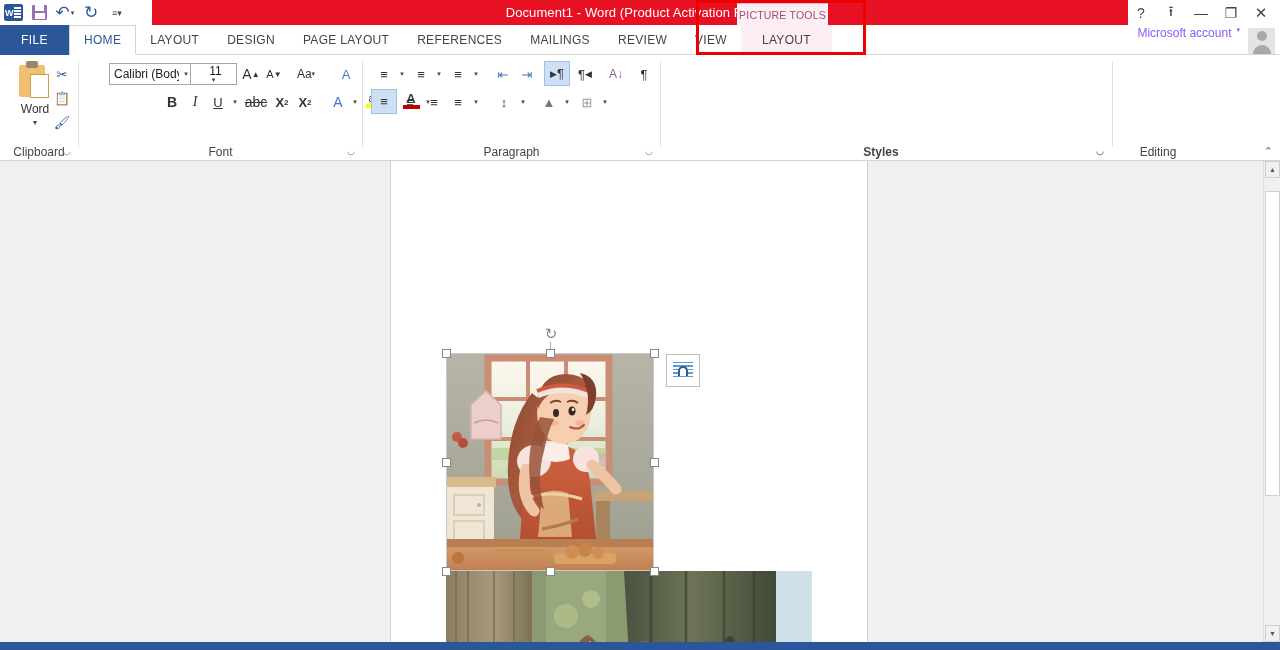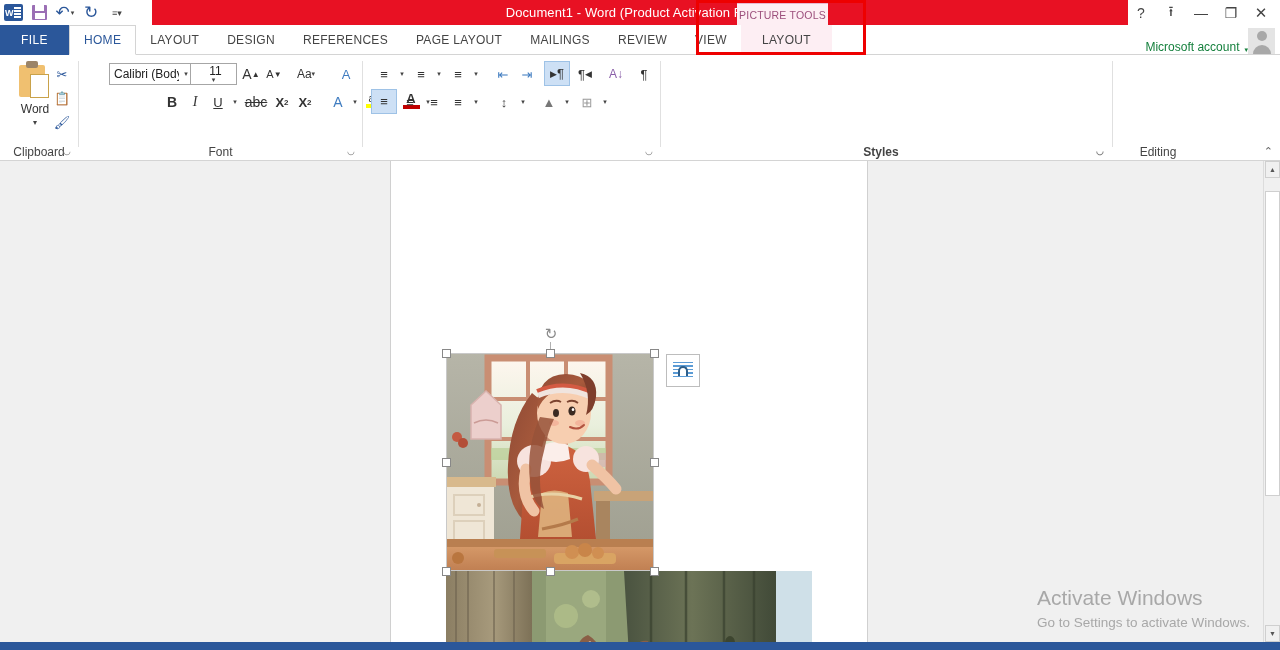--- a/index.html
+++ b/index.html
@@ -95,22 +95,22 @@
   .tab.active {
     color: #2b579a; background: #fff;
     border-left: 1px solid #d4d4d4; border-right: 1px solid #d4d4d4;
     border-top: 1px solid #d4d4d4; border-bottom: 1px solid #fff;
     margin-bottom: -1px;
   }
   .tab.format-tab {
     background: #fdeef3; width: 91px; justify-content: center; padding: 0;
   }
   .ms-account {
-    position: absolute; right: 32px; top: 26px; height: 28px;
-    display: flex; align-items: flex-end; font-size: 12px; color: #15803d;
+    position: absolute; right: 40px; top: 26px; height: 28px;
+    display: flex; align-items: flex-start; font-size: 12px; color: #8b5cf6;
   }
   .ms-account .caret { font-size: 7px; margin-left: 5px; }
   .avatar {
     position: absolute; right: 5px; top: 28px; width: 27px; height: 26px;
     background: #e4e4e4; display: flex; align-items: flex-end; justify-content: center;
     overflow: hidden;
   }
   .avatar::before {
     content: ""; position: absolute; top: 3px; width: 10px; height: 10px;
     border-radius: 50%; background: #a8a8a8;
@@ -292,22 +292,22 @@
   </div>
 
   <div class="ctx-tab">PICTURE TOOLS</div>
 
   <div class="tabstrip">
     <div class="tab-file">FILE</div>
     <div class="tabs">
       <div class="tab active">HOME</div>
       <div class="tab">LAYOUT</div>
       <div class="tab">DESIGN</div>
+      <div class="tab">PAGE LAYOUT</div>
       <div class="tab">REFERENCES</div>
-      <div class="tab">PAGE LAYOUT</div>
       <div class="tab">MAILINGS</div>
       <div class="tab">REVIEW</div>
       <div class="tab">VIEW</div>
       <div class="tab format-tab">LAYOUT</div>
     </div>
   </div>
 
   <div class="ms-account">
     <span>Microsoft account</span>
     <span class="caret">▾</span>
@@ -477,20 +477,21 @@
       <div class="ribbon-btn" style="left:198px; top:36px; width:12px; height:22px;">
           <span class="mini-caret">▾</span>
         </div>
       <div class="ribbon-btn" style="left:212px; top:36px; width:24px; height:22px; color:#999;">
         <span>⊞</span>
       </div>
       <div class="ribbon-btn" style="left:236px; top:36px; width:12px; height:22px;">
           <span class="mini-caret">▾</span>
         </div>
 
+      <div class="group-label">Paragraph</div>
       <div class="dlg-launcher">◡</div>
     </div>
     <div class="group-sep" style="left:660px;"></div>
 
     <div class="group" style="left:661px; width:450px;font-weight:bold;">
 
       <div class="group-label" style="width:440px;">Styles</div>
       <div class="dlg-launcher">◡</div>
     </div>
     <div class="group-sep" style="left:1112px;"></div>
@@ -725,24 +726,20 @@
       <div class="lo-glyph">
         <div class="lo-line" style="top:0px;"></div>
         <div class="lo-line" style="top:3.5px;"></div>
         <div class="lo-line" style="top:7px;"></div>
         <div class="lo-line" style="top:10.5px;"></div>
         <div class="lo-line" style="top:14px;"></div>
         <div class="lo-arc"></div>
       </div>
     </div>
 
-    <div class="watermark">
-      <div class="wm-title">Activate Windows</div>
-      <div class="wm-sub">Go to Settings to activate Windows.</div>
-    </div>
   </div>
 
   <div class="vscroll">
     <div class="vs-btn vs-up">▲</div>
     <div class="vs-thumb"></div>
     <div class="vs-btn vs-down">▼</div>
   </div>
 
   <div class="statusbar"></div>
 </div>

